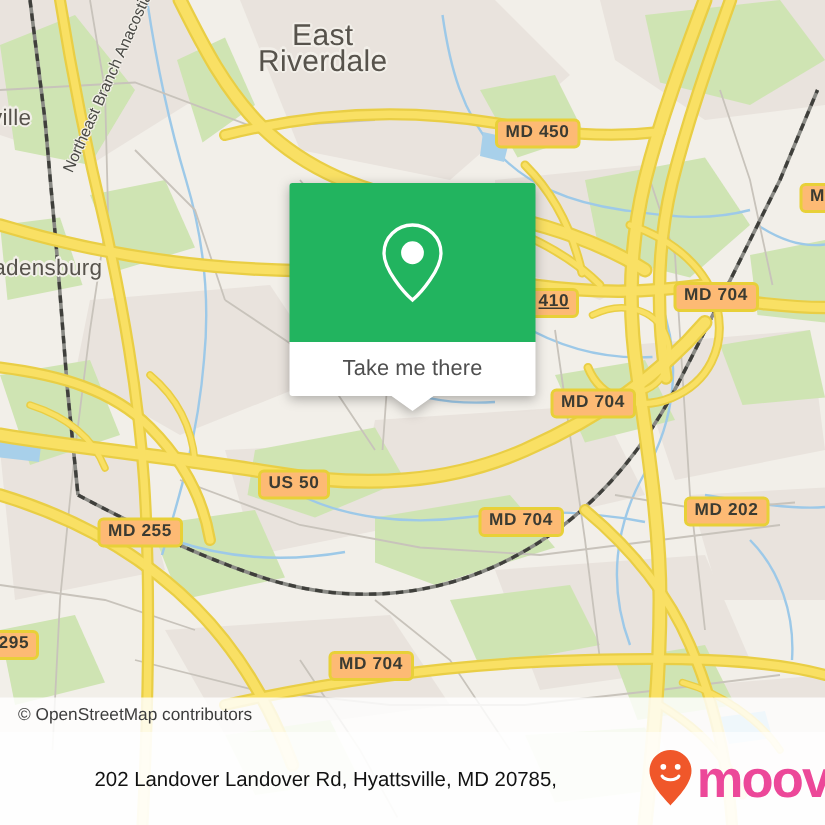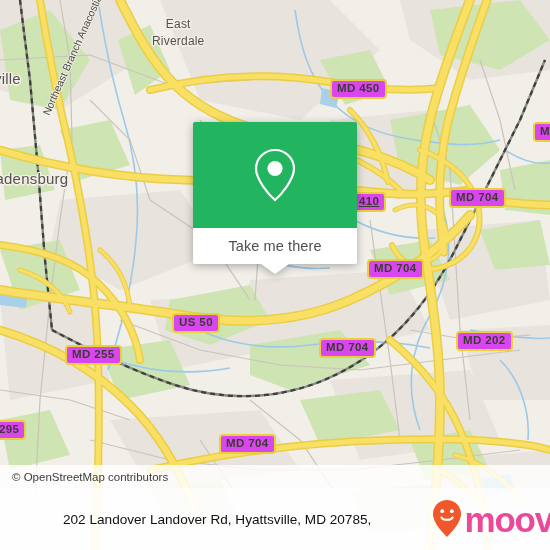--- a/index.html
+++ b/index.html
@@ -33,26 +33,26 @@
     font-family: "Liberation Sans", sans-serif;
     font-size: 15px;
     line-height: 17px;
     letter-spacing: .2px;
     text-shadow:
        1.5px 0 #f2efe9, -1.5px 0 #f2efe9, 0 1.5px #f2efe9, 0 -1.5px #f2efe9,
        1px 1px #f2efe9, -1px 1px #f2efe9, 1px -1px #f2efe9, -1px -1px #f2efe9;
     white-space: pre;
     pointer-events: none;
   }
-  .place-label.big { font-size: 12px; }
+  .place-label.big { font-size: 20px; margin-left: 20px; }
 
   
   .shield {
     position: absolute;
-    background: #d946ef;
+    background: #fdba74;
     border: 2px solid #e8d038;
     border-radius: 4px;
     color: #3b3b32;
     font-family: "Liberation Sans", sans-serif;
     font-size: 11.5px;
     font-weight: bold;
     letter-spacing: .4px;
     padding: 1px 5px 2px 5px;
     white-space: nowrap;
     line-height: 13px;

